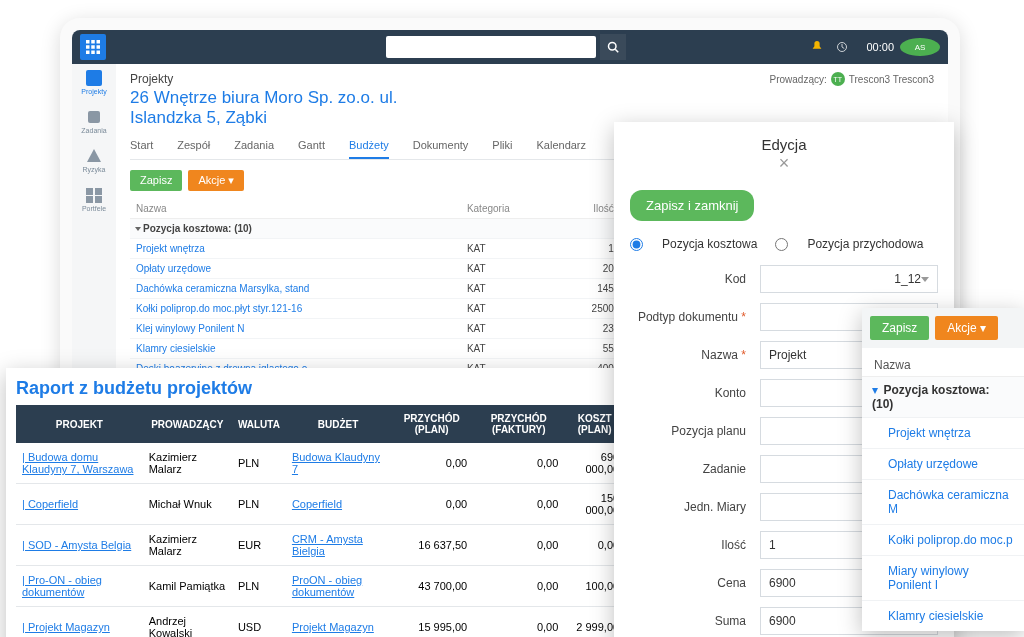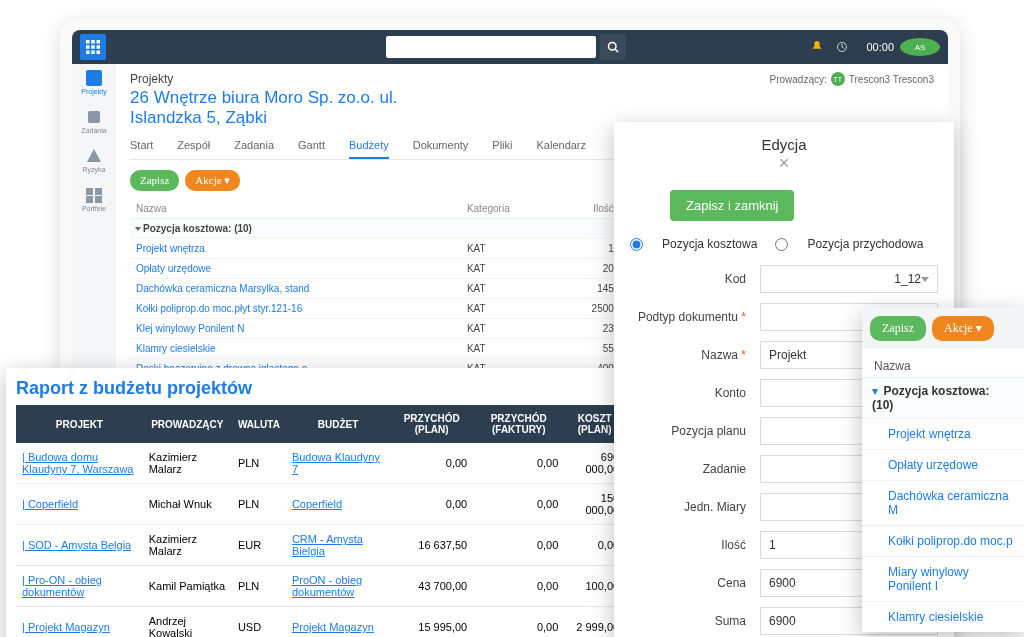--- a/index.html
+++ b/index.html
@@ -28,21 +28,21 @@
 
 .main { position: absolute; left: 44px; right: 0; top: 34px; bottom: 0; background: #fff; padding: 8px 14px; overflow: hidden; }
 .crumb { font-size: 12px; color: #444; margin-bottom: 2px; }
 .lead-right { float: right; font-size: 10px; color: #666; display: flex; align-items: center; gap: 4px; }
 .lead-right .av { width: 14px; height: 14px; background: #4caf50; border-radius: 50%; font-size: 7px; color: #fff; display: flex; align-items: center; justify-content: center; }
 .title { font-size: 17px; color: #1e7ce6; font-weight: 500; max-width: 340px; line-height: 1.2; margin-bottom: 6px; }
 .tabs { display: flex; gap: 24px; font-size: 11px; color: #666; border-bottom: 1px solid #e4e7ea; }
 .tabs span { padding: 4px 0 6px; cursor: pointer; }
 .tabs span.active { color: #1e7ce6; border-bottom: 2px solid #1e7ce6; }
 .toolbar { margin: 10px 0 8px; display: flex; gap: 6px; }
-.btn { padding: 4px 10px; font-size: 11px; border: none; border-radius: 10px; cursor: pointer; color: #fff; font-family: Liberation Serif, serif; }
+.btn { padding: 4px 10px; font-size: 11px; border: none; border-radius: 2px; cursor: pointer; color: #fff; }
 .btn-green { background: #5cb85c; }
 .btn-orange { background: #f0861e; }
 
 
 table.budget { width: 100%; font-size: 10px; border-collapse: collapse; }
 table.budget th { text-align: left; color: #888; font-weight: 400; padding: 4px 6px; border-bottom: 1px solid #eee; }
 table.budget th.r { text-align: right; }
 table.budget td { padding: 4px 6px; border-bottom: 1px solid #f2f4f6; color: #444; }
 table.budget td.r { text-align: right; }
 table.budget .grp td { font-weight: 600; background: #fafbfc; }
@@ -55,21 +55,21 @@
 table.rep { width: 100%; border-collapse: collapse; font-size: 11px; }
 table.rep thead th { background: #2c3e50; color: #fff; font-weight: 600; padding: 8px 6px; font-size: 10px; text-align: center; }
 table.rep td { padding: 8px 6px; border-bottom: 1px solid #e4e7ea; }
 table.rep td.r { text-align: right; }
 table.rep a { color: #1e7ce6; text-decoration: underline; }
 
 
 .modal { position: absolute; left: 614px; top: 122px; width: 340px; background: #fff; box-shadow: 0 6px 22px rgba(0,0,0,.25); padding: 14px 16px; }
 .modal .hdr { display: flex; justify-content: space-between; align-items: center; font-size: 15px; color: #333; margin-bottom: 16px; flex-direction: column; }
 .close { font-size: 18px; color: #999; cursor: pointer; }
-.btn-big { background: #5cb85c; color: #fff; border: none; padding: 8px 16px; font-size: 13px; border-radius: 4px; cursor: pointer; margin-bottom: 16px; margin-left: 40px; }
+.btn-big { background: #5cb85c; color: #fff; border: none; padding: 8px 16px; font-size: 13px; border-radius: 12px; cursor: pointer; margin-bottom: 16px; }
 .radios { display: flex; gap: 18px; font-size: 12px; color: #333; margin-bottom: 14px; }
 .radios label { display: flex; align-items: center; gap: 19px; }
 .radios input { accent-color: #1e7ce6; }
 .frow { display: flex; align-items: center; margin-bottom: 10px; font-size: 12px; }
 .frow .lbl { flex: 0 0 130px; text-align: right; padding-right: 14px; color: #444; }
 .frow .lbl .req { color: #e05a2b; }
 .frow .ctl { flex: 1; }
 .frow .ctl input, .frow .ctl .select { width: 100%; height: 28px; border: 1px solid #d6dbe0; padding: 0 8px; font-size: 12px; color: #333; background: #fff; }
 .frow .ctl .select { display: flex; align-items: center; justify-content: flex-end; }
 .caret { width: 0; height: 0; border-left: 4px solid transparent; border-right: 4px solid transparent; border-top: 5px solid #999; }

